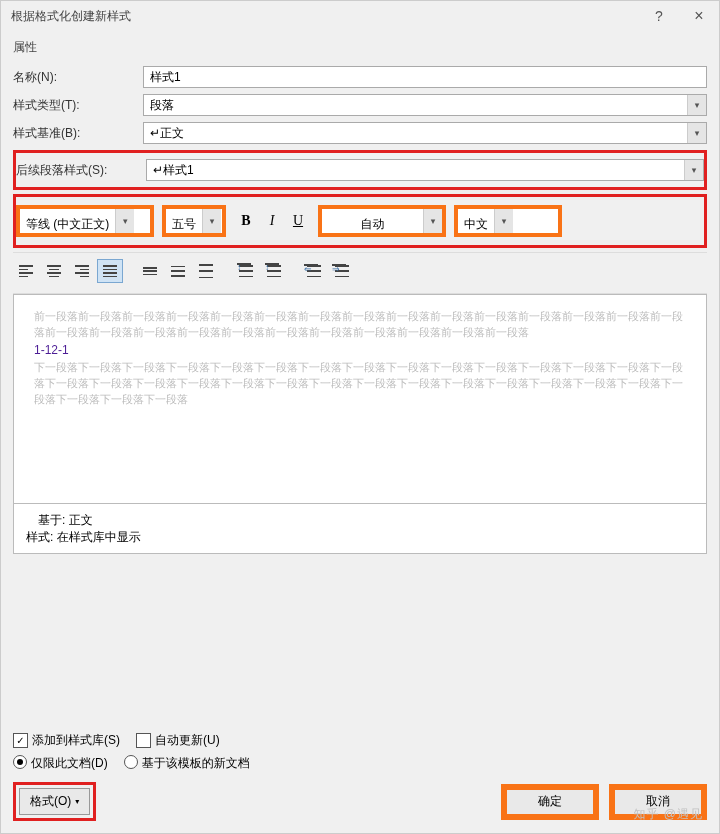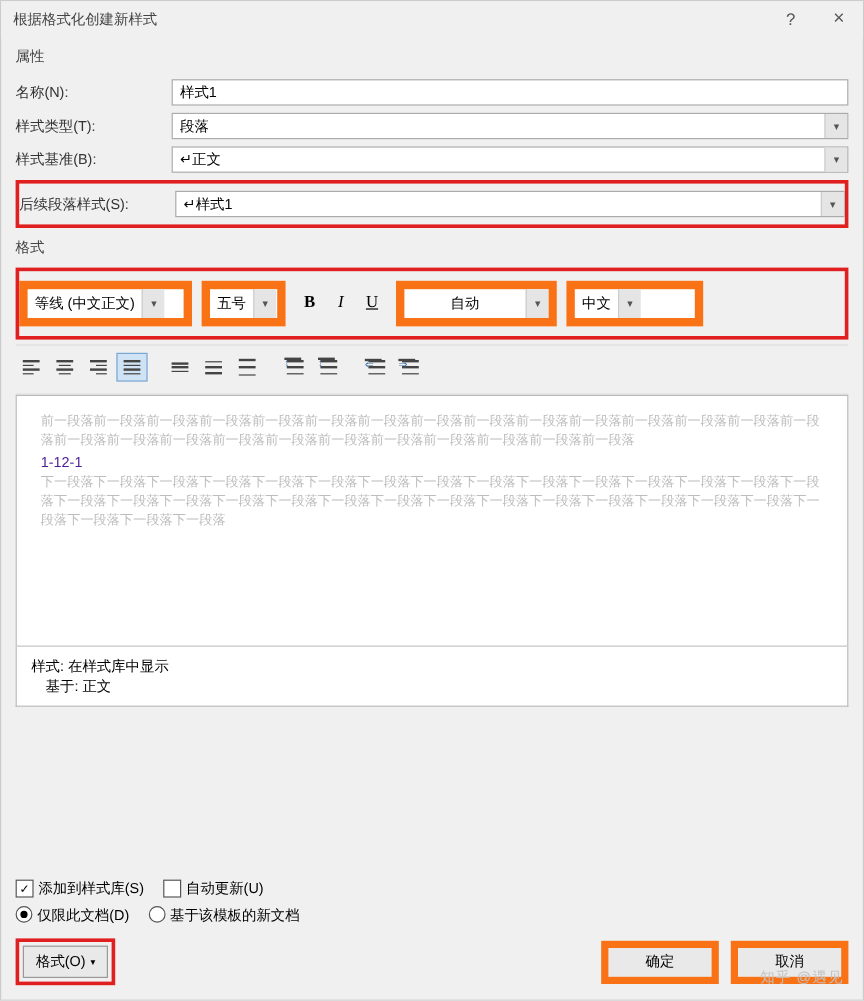--- a/index.html
+++ b/index.html
@@ -12,21 +12,21 @@
 .row{display:flex;align-items:center;margin:6px 0}
 .lbl{width:130px;color:#333}
 .text-input{flex:1;height:22px;border:1px solid #aaa;background:#fff;padding:2px 6px;font-size:12px;box-sizing:border-box}
 .selectbox{flex:1;display:flex;align-items:center;height:22px;border:1px solid #aaa;background:#fff;box-sizing:border-box;position:relative}
 .selectbox .sval{flex:1;padding:0 6px;white-space:nowrap;overflow:hidden}
 .selectbox .arrow{width:18px;height:100%;display:flex;align-items:center;justify-content:center;background:#e5e5e5;border-left:1px solid #ccc;font-size:9px;color:#555}
 .highlight{border:3px solid #e02020;padding:4px 0;margin:4px 0}
 .row.inside{margin:2px 0}
 .group-title.cut{margin-top:4px}
 .toolbar1{display:flex;align-items:center;gap:8px;padding:4px 0}
-.font-combo{display:flex;align-items:center;height:24px;border:7px solid #f97316;background:#fff}
+.font-combo{display:flex;align-items:flex-end;height:24px;border:4px solid #f97316;background:#fff}
 .font-combo .sval{padding:0 6px}
 .font-combo .arrow{width:18px;height:100%;display:flex;align-items:center;justify-content:center;background:#e5e5e5;border-left:1px solid #ccc;font-size:9px;color:#555}
 .biu{display:flex;align-items:center;gap:2px}
 .biu-btn{width:24px;height:22px;display:flex;align-items:center;justify-content:center;font-family:"Times New Roman",serif;font-size:14px}
 .biu-b{font-weight:bold}
 .biu-i{font-style:italic}
 .biu-u{text-decoration:underline}
 .toolbar2{display:flex;align-items:center;gap:14px;padding:6px 0 10px 0;border-top:1px solid #ddd;border-bottom:1px solid #ddd}
 .tgrp{display:flex;gap:2px}
 .icon-btn{width:24px;height:22px;display:flex;align-items:center;justify-content:center;border:1px solid transparent;position:relative}
@@ -108,21 +108,20 @@
     <div class="highlight">
       <div class="row inside">
         <div class="lbl">后续段落样式(S):</div>
         <div class="selectbox">
           <div class="sval"><span>↵样式1</span></div>
           <div class="arrow">▾</div>
         </div>
       </div>
     </div>
 
-    <div class="group-title cut">格式</div>
 
     <div class="highlight">
       <div class="toolbar1">
         <div class="font-combo" style="width:130px">
           <div class="sval">等线 (中文正文)</div>
           <div class="arrow">▾</div>
         </div>
         <div class="font-combo" style="width:56px">
           <div class="sval">五号</div>
           <div class="arrow">▾</div>
@@ -238,22 +237,22 @@
           </div>
       </div>
     </div>
 
     <div class="preview">
       <div class="p-line">前一段落前一段落前一段落前一段落前一段落前一段落前一段落前一段落前一段落前一段落前一段落前一段落前一段落前一段落前一段落前一段落前一段落前一段落前一段落前一段落前一段落前一段落前一段落前一段落前一段落前一段落</div>
       <div class="p-active">1-12-1</div>
       <div class="p-line">下一段落下一段落下一段落下一段落下一段落下一段落下一段落下一段落下一段落下一段落下一段落下一段落下一段落下一段落下一段落下一段落下一段落下一段落下一段落下一段落下一段落下一段落下一段落下一段落下一段落下一段落下一段落下一段落下一段落下一段落下一段落下一段落下一段落</div>
     </div>
     <div class="desc">
+      <div style="padding-left:12px">基于: 正文</div>
       <div>样式: 在样式库中显示</div>
-      <div style="padding-left:12px">基于: 正文</div>
     </div>
 
   </div>
 
   <div class="bottom">
     <div class="chkrow">
       <div class="chk">
         <div class="chk-box">✓</div>
         <span>添加到样式库(S)</span>
       </div>

